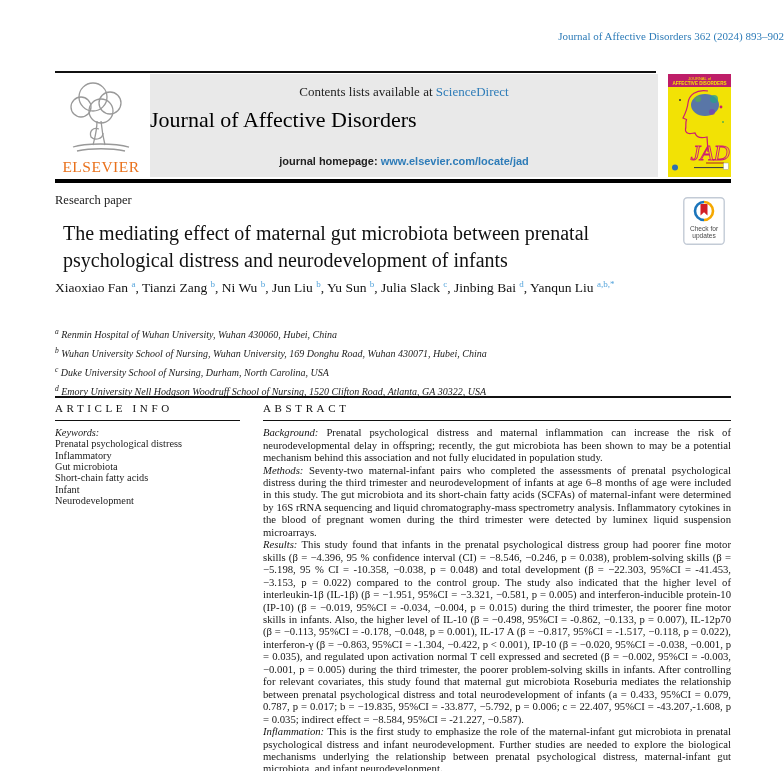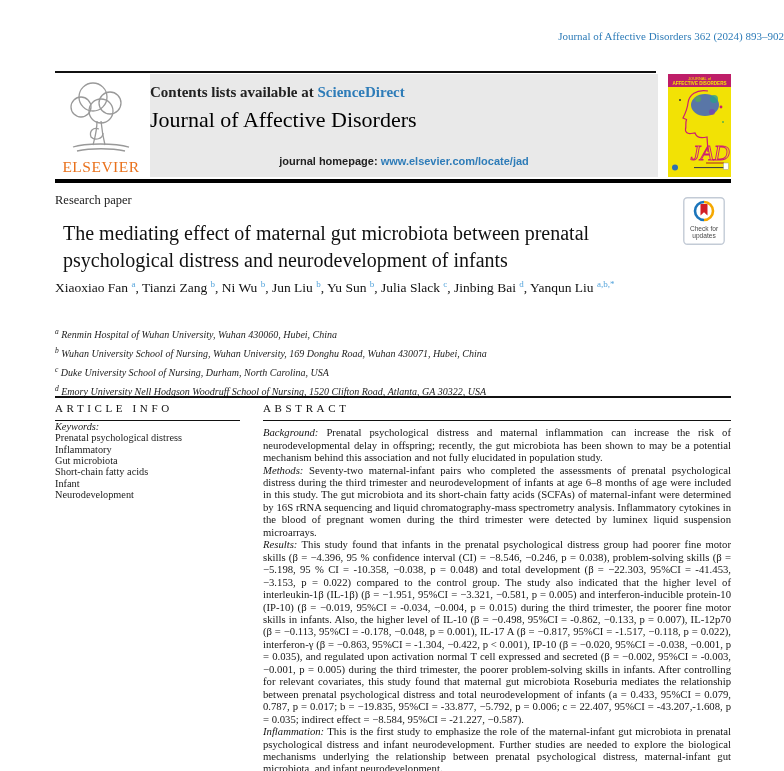--- a/index.html
+++ b/index.html
@@ -13,22 +13,22 @@
   
   .rule-thin{position:absolute;left:55px;top:71px;width:601px;height:2px;background:#111;}
   .rule-thick{position:absolute;left:55px;top:179px;width:676px;height:4px;background:#000;}
   .rule-full{position:absolute;left:55px;top:396px;width:676px;height:1.5px;background:#111;}
   
   .elsevier{position:absolute;left:55px;top:77px;width:92px;height:99px;text-align:center;}
   .elsevier-word{position:absolute;bottom:0;left:0;width:100%;font-size:15.5px;
                  color:#e9711c;letter-spacing:.5px;font-family:"Liberation Serif",serif;}
   
   .masthead{position:absolute;left:150px;top:74px;width:508px;height:103px;background:#e9e9e9;}
-  .contents-line{position:absolute;top:10px;left:0;width:100%;text-align:left;
-                 font-size:15px;font-weight:700;color:#222;}
+  .contents-line{position:absolute;top:10px;left:0;width:100%;text-align:center;
+                 font-size:13px;font-weight:400;color:#222;}
   .journal-title{position:absolute;top:33px;left:0;width:100%;text-align:left;
                  font-size:22px;color:#000;}
   .homepage-line{position:absolute;bottom:10px;left:0;width:100%;text-align:center;
                  font-family:"Liberation Sans",sans-serif;font-size:11px;font-weight:bold;color:#222;margin-top:44px;}
   
   .cover{position:absolute;left:668px;top:74px;width:63px;height:77px;}
   
   .research-paper{position:absolute;left:55px;top:193px;font-size:12.5px;color:#222;}
   .badge{position:absolute;left:683px;top:197px;width:42px;height:48px;}
   
@@ -40,21 +40,21 @@
   
   .affils{position:absolute;left:55px;top:324px;width:640px;font-style:italic;
           font-size:10px;line-height:15.6px;color:#222;}
   .affils sup{font-size:7.5px;}
   
   .info-col{position:absolute;left:55px;top:402px;width:190px;font-family:Liberation Serif, serif;}
   .abs-col{position:absolute;left:263px;top:402px;width:468px;}
   .col-heading{font-size:11px;letter-spacing:.33em;color:#111;}
   .col-rule{margin-top:6px;height:1.2px;background:#111;}
   .info-col .col-rule{width:185px;}
-  .kw-label{font-style:italic;font-size:10.3px;}
+  .kw-label{margin-top:6px;font-style:italic;font-size:10.3px;}
   .kw-item{font-size:10.3px;line-height:11.4px;}
   .abs-body{margin-top:5px;font-size:10.7px;line-height:12.45px;text-align:justify;color:#151515;}
   .abs-body p{margin:0;}
   .plabel{font-style:italic;}
 </style>
 </head>
 <body>
 
 <div class="page">
 

